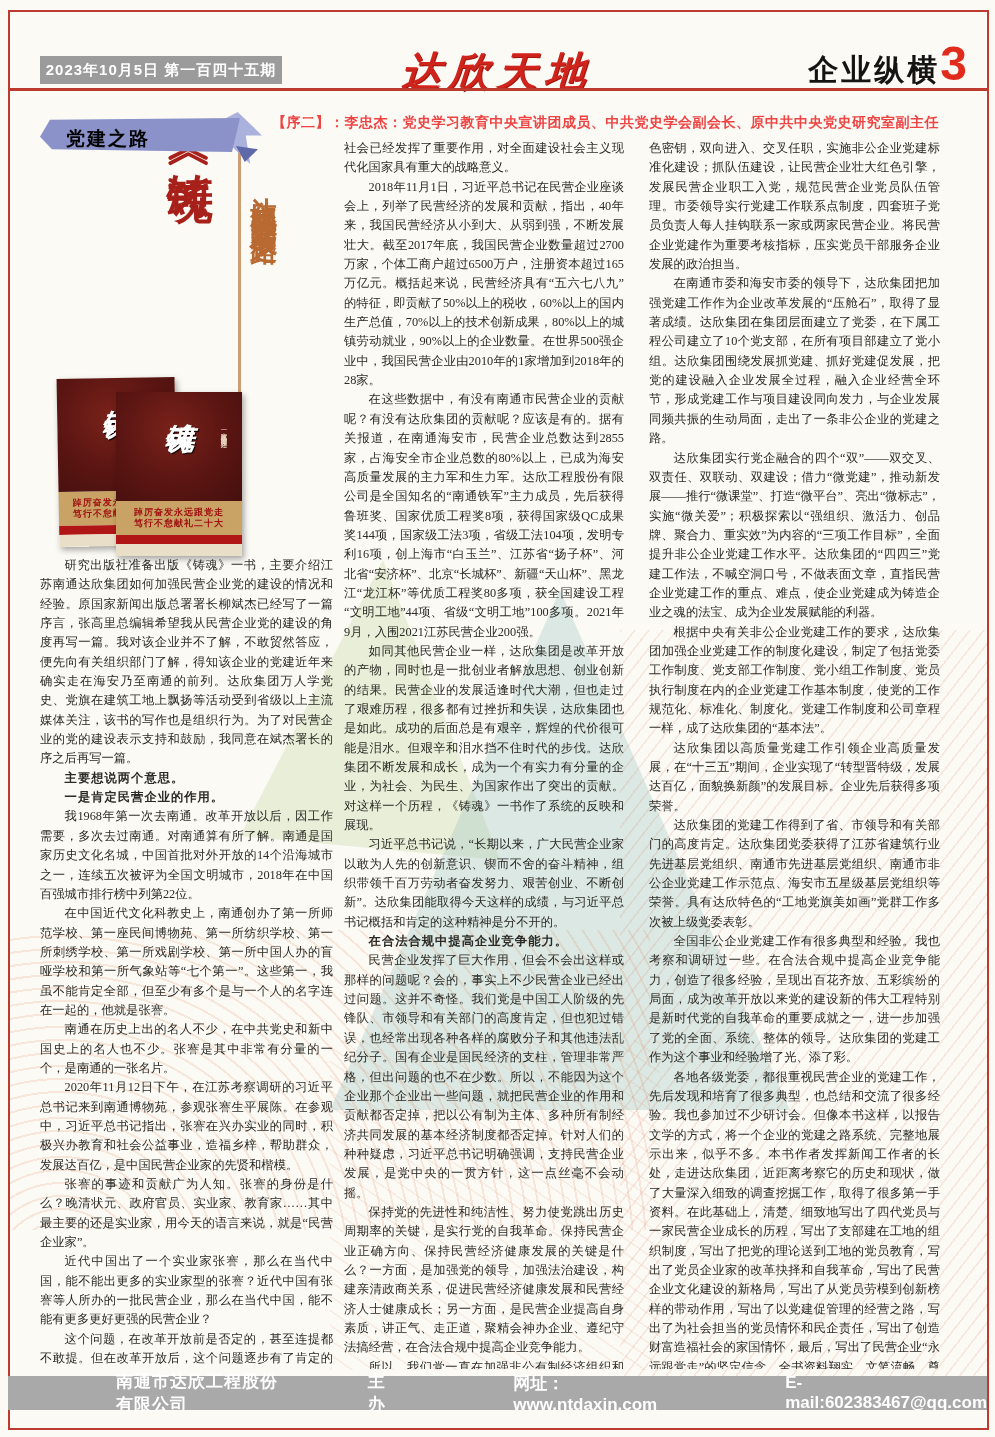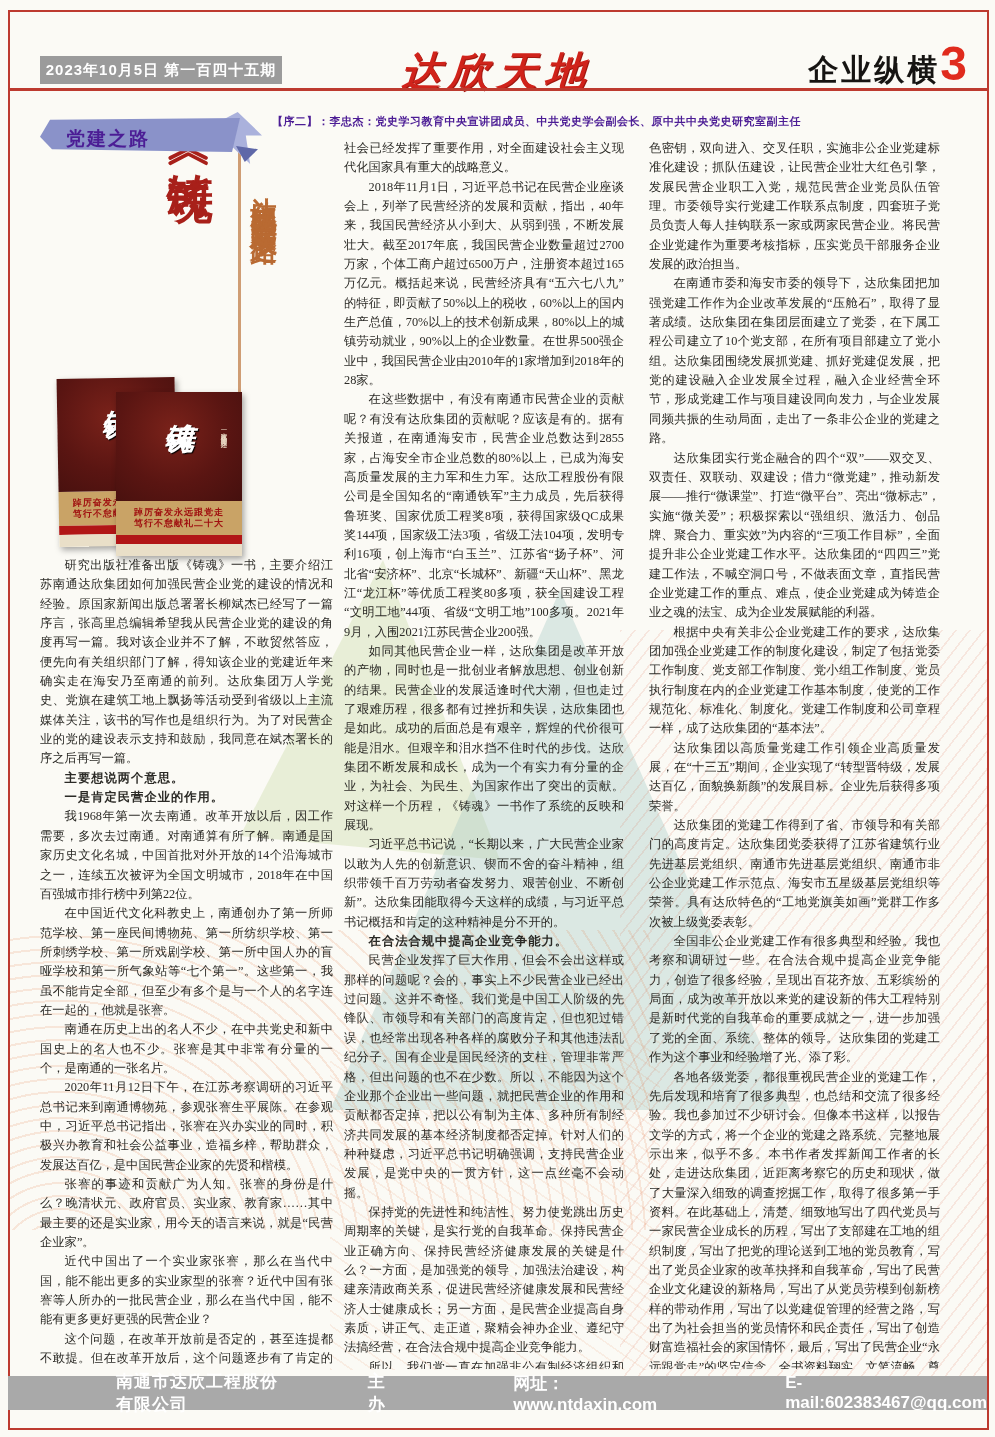--- a/index.html
+++ b/index.html
@@ -32,27 +32,27 @@
     font-weight:bold;font-size:15px;display:flex;align-items:center;justify-content:center;letter-spacing:1px;}
   .masthead{position:absolute;left:0;right:0;top:44px;text-align:center;z-index:6;
     color:#d0231b;font-size:40px;font-weight:bold;font-style:italic;letter-spacing:8px;
     text-shadow:1px 1px 0 #a11810;transform:skewX(-4deg);}
   .section-wrap{position:absolute;right:28px;top:44px;z-index:6;display:flex;align-items:flex-end;}
   .section-title{font-size:30px;font-weight:bold;color:#161412;letter-spacing:3px;line-height:1;}
   .page-number{font-size:48px;font-weight:bold;color:#e02b1d;line-height:.85;
     font-family:"Liberation Sans","DejaVu Sans",sans-serif;}
   .head-rule{position:absolute;left:8px;top:88px;width:979px;height:3px;background:#bd3a2f;z-index:6;}
   .byline{position:absolute;left:272px;top:114px;width:705px;z-index:6;
-    font-size:11px;font-weight:bold;color:#4c1d95;letter-spacing:.5px;}
+    font-size:14px;font-weight:bold;color:#ef4444;letter-spacing:.5px;}
   
   .badge{position:absolute;left:40px;top:112px;width:215px;height:52px;z-index:6;}
   .badge .ribbon{position:absolute;left:0;top:6px;width:200px;height:34px;background:#8a92c9;
     clip-path:polygon(0 55%,5% 5%,100% 0,96% 100%,6% 92%);
     display:flex;align-items:center;}
-  .badge .ribbon span{color:#4c1d95;font-weight:bold;font-size:19px;letter-spacing:2px;padding-left:26px;
+  .badge .ribbon span{color:#000000;font-weight:bold;font-size:19px;letter-spacing:2px;padding-left:26px;
     font-family:"Liberation Sans","DejaVu Sans",sans-serif;margin-top:8px;}
   .badge .arrow{position:absolute;left:168px;top:0;width:54px;height:52px;background:#aab1dc;
     clip-path:polygon(0 30%,55% 0,100% 45%,70% 45%,78% 100%,40% 62%,10% 72%);}
   .badge .fold{position:absolute;left:196px;top:34px;width:22px;height:16px;background:#5f68a8;
     clip-path:polygon(0 0,100% 20%,40% 100%);}
   
   .feature-title{position:absolute;left:168px;top:134px;height:300px;z-index:3;
     writing-mode:vertical-rl;color:#a8201a;font-weight:bold;font-size:46px;line-height:1;
     letter-spacing:4px;font-family:"DejaVu Sans","Liberation Sans",sans-serif;}
   .title-divider{position:absolute;left:238px;top:152px;width:3px;height:270px;background:#cf9d74;z-index:2;}

